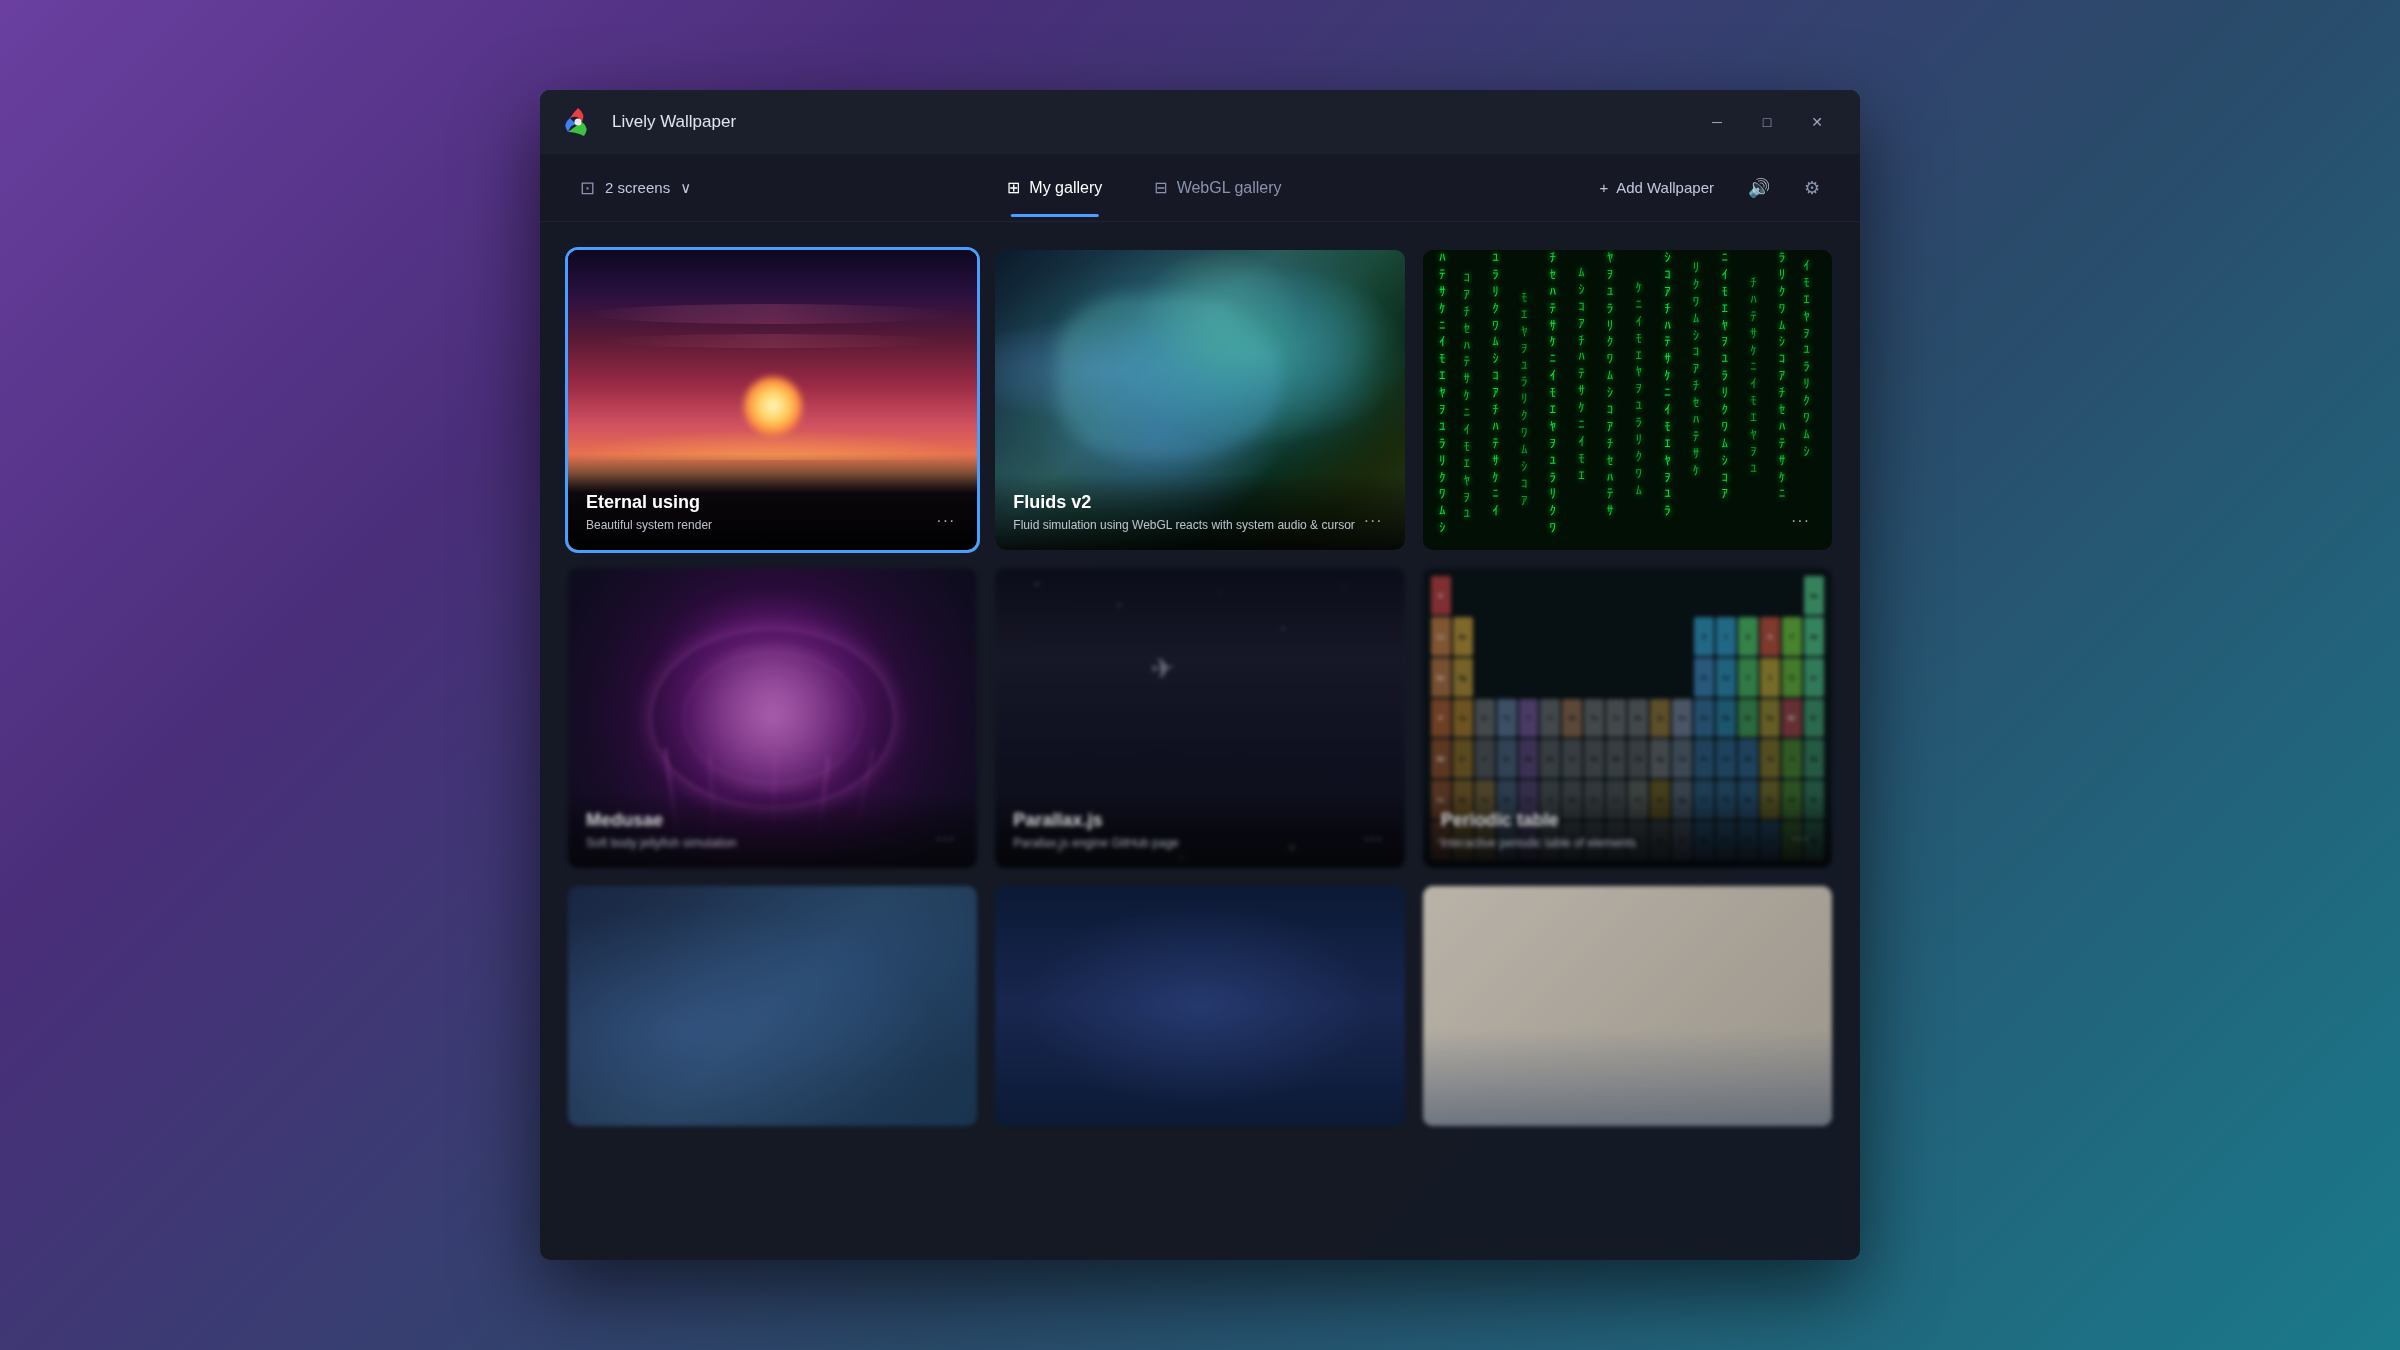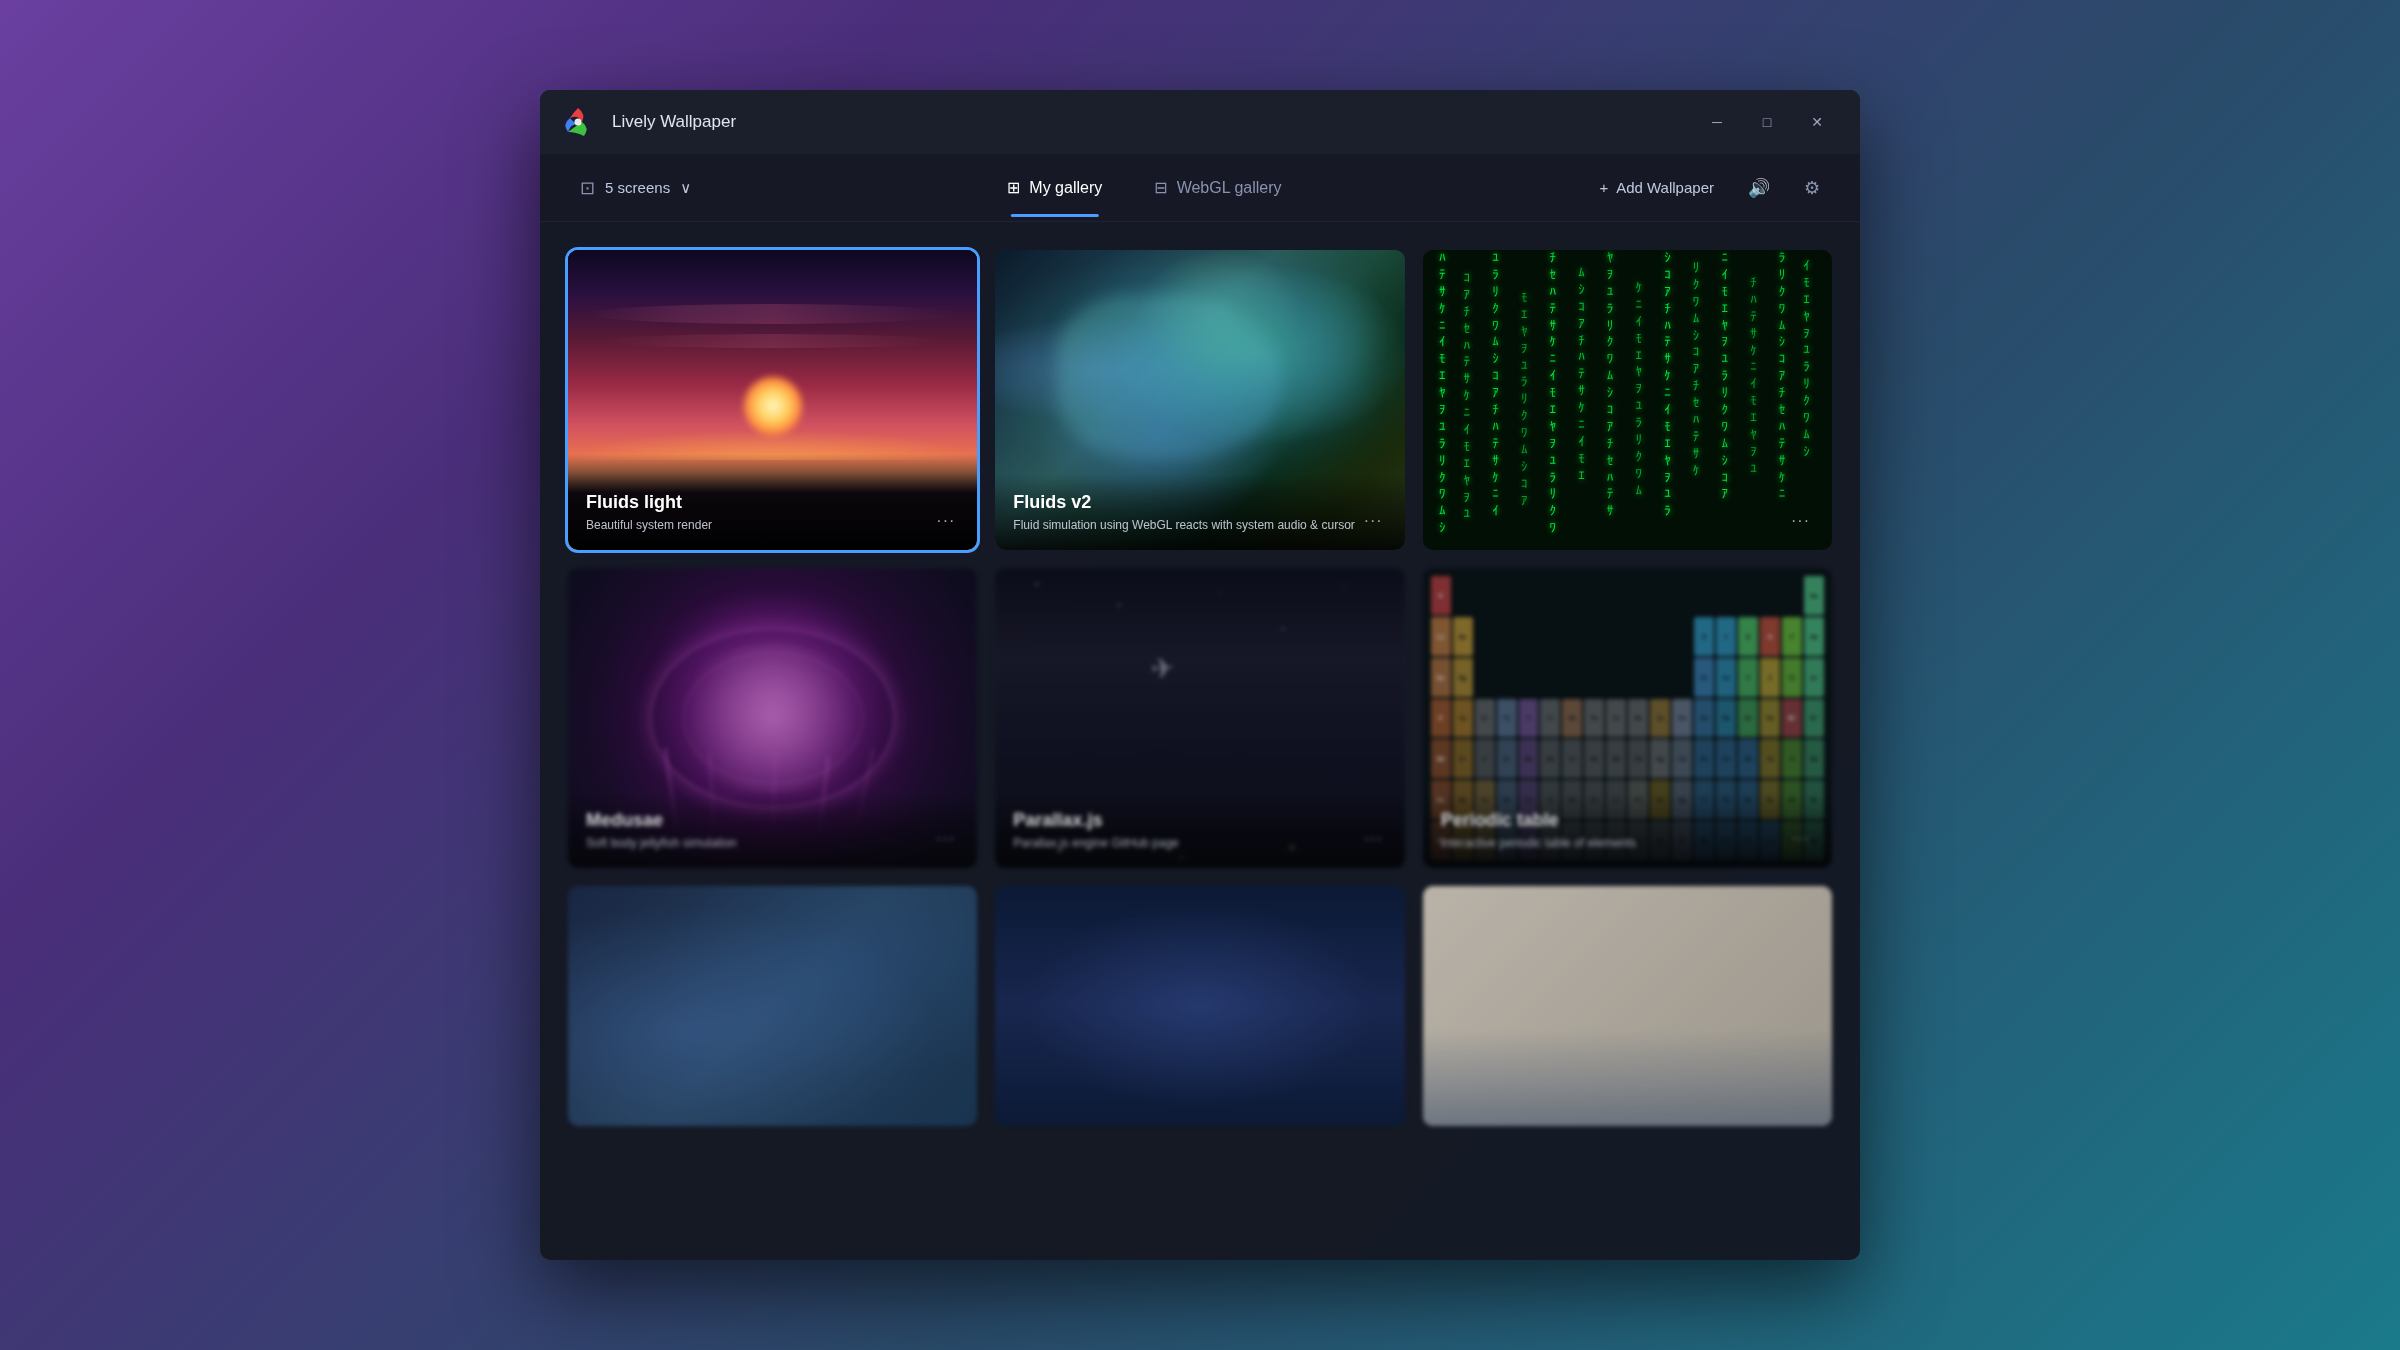--- a/index.html
+++ b/index.html
@@ -421,21 +421,21 @@
     <div class="titlebar-controls">
       <button class="titlebar-btn">─</button>
       <button class="titlebar-btn">□</button>
       <button class="titlebar-btn close">✕</button>
     </div>
   </div>
 
   <div class="toolbar">
     <button class="screens-btn">
       <span class="screens-icon">⊡</span>
-      <span>5 screens</span>
+      <span>2 screens</span>
       <span>∨</span>
     </button>
 
     <div class="toolbar-tabs">
       <button class="tab-btn active">
         <span>⊞</span>
         <span>My gallery</span>
       </button>
       <button class="tab-btn">
         <span>⊟</span>
@@ -467,21 +467,21 @@
         <div style="position:absolute;bottom:38%;left:50%;transform:translateX(-50%);width:60px;height:60px;border-radius:50%;background:radial-gradient(circle,#fff8c0 0%,#ffd060 35%,#ff9040 60%,transparent 80%);filter:blur(3px);"></div>
 
         <div style="position:absolute;bottom:30%;left:0;right:0;height:30px;background:radial-gradient(ellipse at 50% 100%,rgba(255,180,80,0.5) 0%,transparent 70%);"></div>
 
         <div style="position:absolute;bottom:0;left:0;right:0;height:32%;background:linear-gradient(to bottom,transparent 0%,rgba(5,2,12,0.95) 40%,#050208 100%);border-radius:0 0 10px 10px;"></div>
 
         <div style="position:absolute;top:18%;left:5%;right:5%;height:20px;background:linear-gradient(to right,transparent,rgba(130,60,100,0.35),rgba(180,80,120,0.3),rgba(130,60,100,0.2),transparent);border-radius:50%;"></div>
         <div style="position:absolute;top:28%;left:8%;right:8%;height:14px;background:linear-gradient(to right,transparent,rgba(200,100,140,0.2),transparent);border-radius:50%;"></div>
       </div>
       <div class="card-overlay">
-        <div class="card-title">Fluids light</div>
+        <div class="card-title">Eternal using</div>
         <div class="card-desc">Beautiful system render</div>
       </div>
       <button class="card-menu">···</button>
     </div>
 
     <div class="wallpaper-card">
       <div class="card-bg bg-fluids">
         <div class="fluids-swirl"></div>
         <div style="position:absolute;top:0;left:0;right:0;bottom:0;background:radial-gradient(ellipse 80% 60% at 50% 40%,rgba(40,140,140,0.4) 0%,transparent 70%);"></div>
         <div style="position:absolute;top:5%;left:10%;width:80%;height:70%;background:radial-gradient(ellipse at 60% 40%,rgba(60,180,160,0.35) 0%,rgba(40,120,180,0.3) 30%,transparent 65%);filter:blur(12px);"></div>

